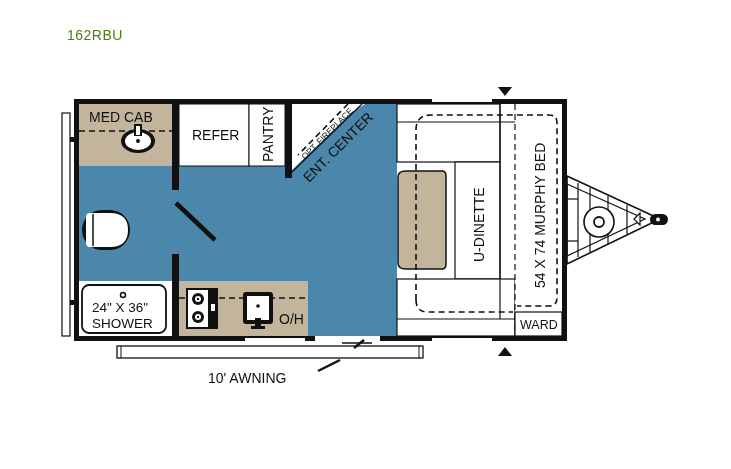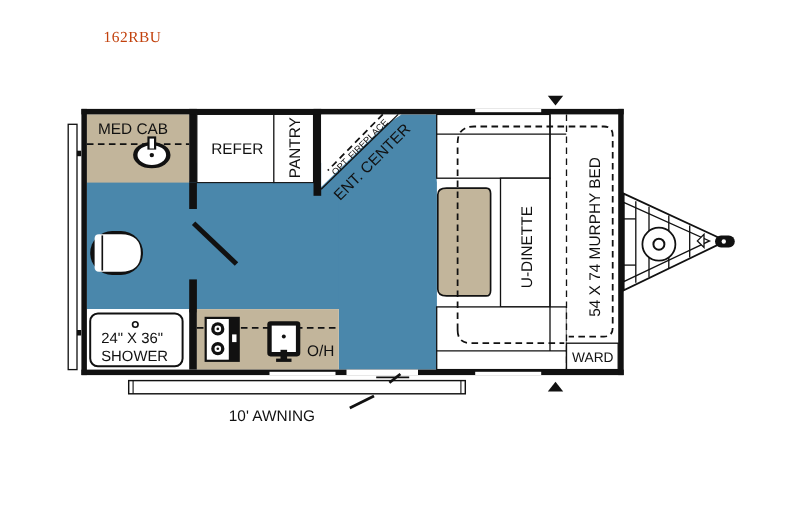--- a/index.html
+++ b/index.html
@@ -1,19 +1,19 @@
 <!DOCTYPE html>
 <html><head>
   <meta charset="utf-8">
   <style>
     html, body { margin: 0; padding: 0; background: #ffffff; }
     body { width: 731px; height: 469px; position: relative; overflow: hidden;
            font-family: "Liberation Sans", "DejaVu Sans", sans-serif; }
-    .model-title { position: absolute; left: 94px; top: 27px; font-size: 14px;
-                   color: #c2410c; letter-spacing: 0.5px; font-family: Liberation Serif, serif; }
+    .model-title { position: absolute; left: 67px; top: 27px; font-size: 14px;
+                   color: #4d7c0f; letter-spacing: 0.5px; }
     svg { position: absolute; left: 0; top: 0; }
     .lbl { font-family: "Liberation Sans", "DejaVu Sans", sans-serif; fill: #111; }
   </style>
 </head>
 <body>
 
 <div class="model-title">162RBU</div>
 
 <svg width="731" height="469" viewBox="0 0 731 469">
 

